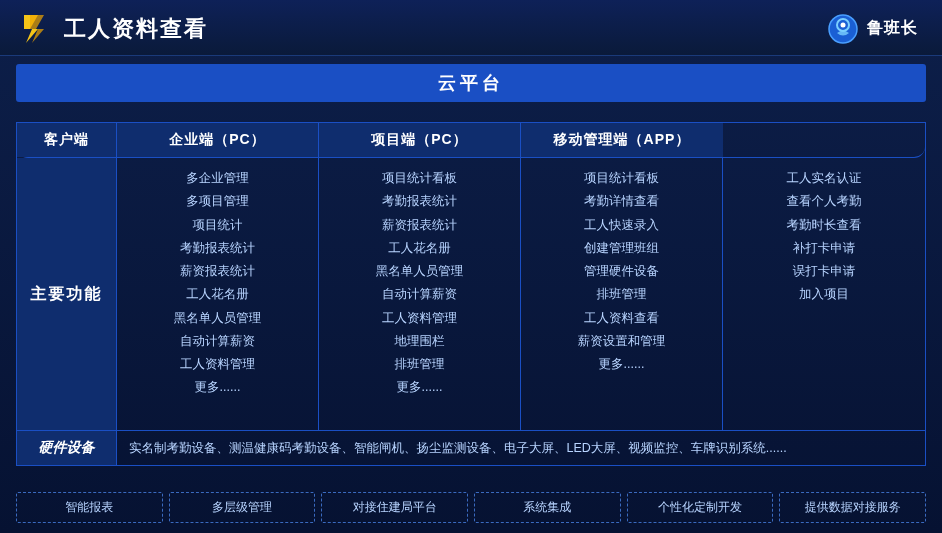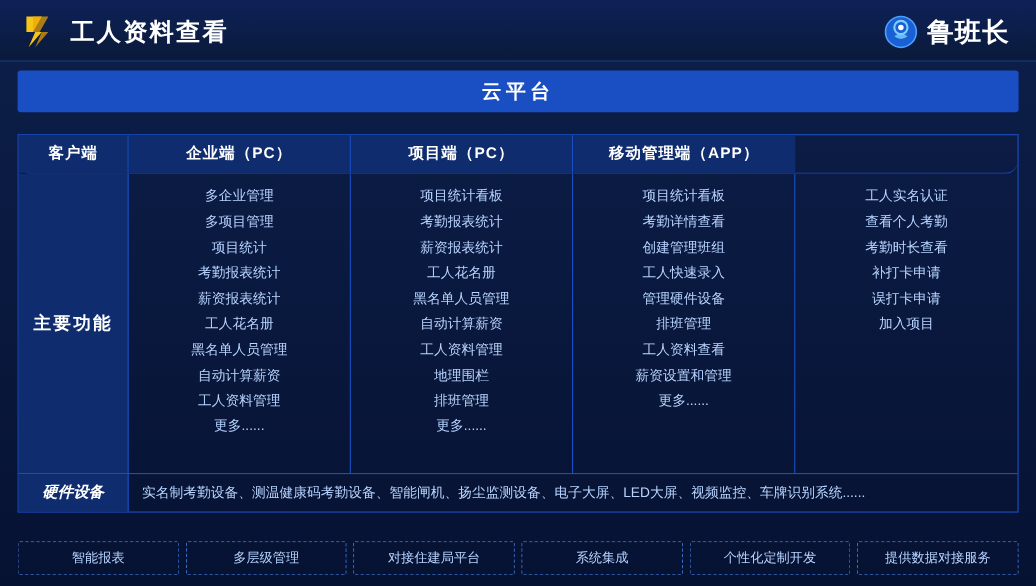--- a/index.html
+++ b/index.html
@@ -55,21 +55,21 @@
       gap: 8px;
     }
 
     .brand-icon {
       width: 32px;
       height: 32px;
     }
 
     .brand-name {
       color: #fff;
-      font-size: 24px;
+      font-size: 16px;
       font-weight: bold;
       letter-spacing: 1px;
     }
 
     
     .main {
       flex: 1;
       padding: 8px 16px 10px 16px;
       display: flex;
       flex-direction: column;
@@ -274,22 +274,22 @@
           <span class="col-item">自动计算薪资</span>
           <span class="col-item">工人资料管理</span>
           <span class="col-item">地理围栏</span>
           <span class="col-item">排班管理</span>
           <span class="col-item">更多......</span>
         </div>
 
         <div class="col-content">
           <span class="col-item">项目统计看板</span>
           <span class="col-item">考勤详情查看</span>
+          <span class="col-item">工人快速录入</span>
           <span class="col-item">创建管理班组</span>
-          <span class="col-item">工人快速录入</span>
           <span class="col-item">管理硬件设备</span>
           <span class="col-item">排班管理</span>
           <span class="col-item">工人资料查看</span>
           <span class="col-item">薪资设置和管理</span>
           <span class="col-item">更多......</span>
         </div>
 
         <div class="col-content">
           <span class="col-item">工人实名认证</span>
           <span class="col-item">查看个人考勤</span>

